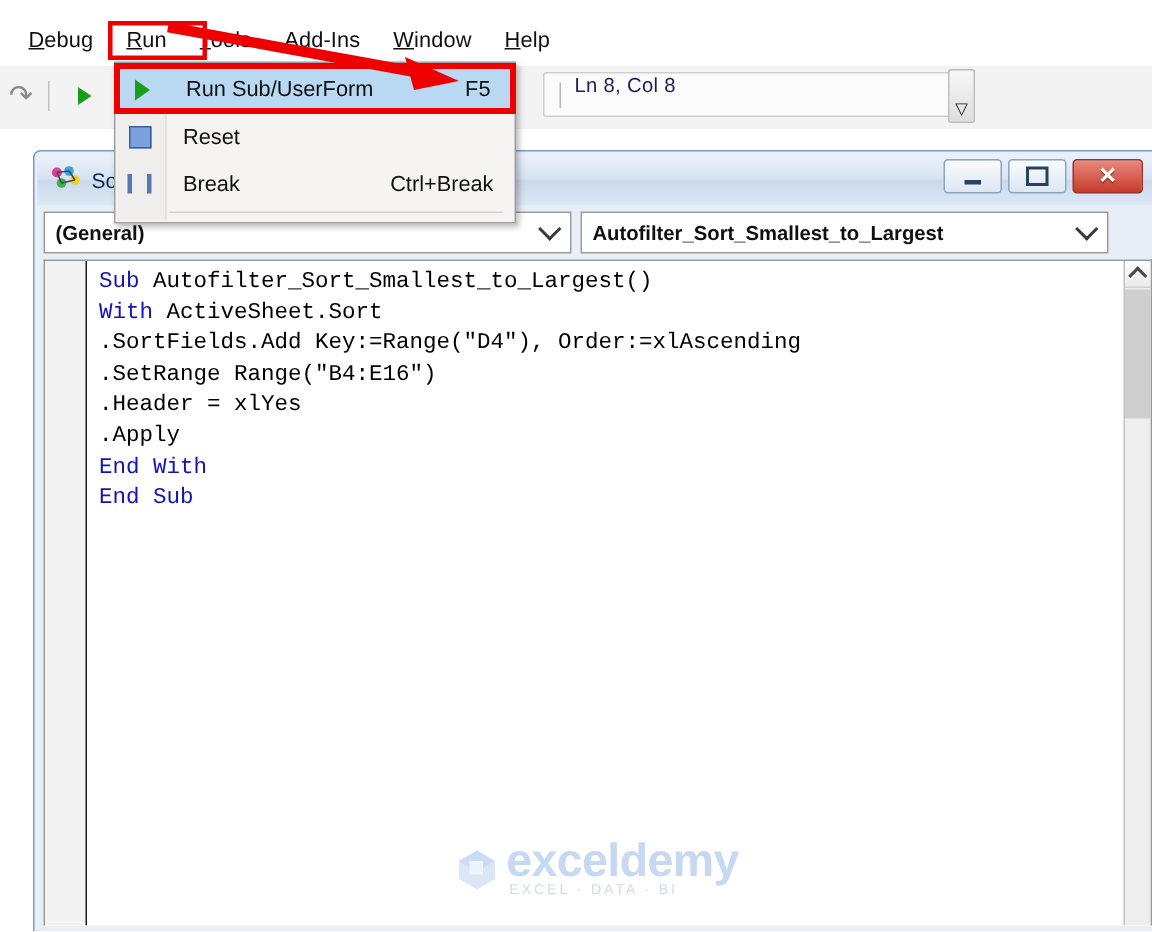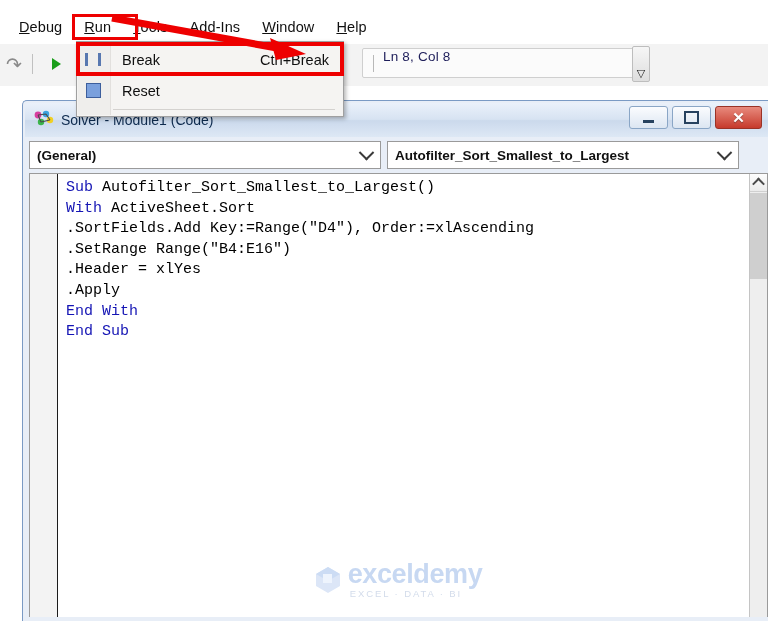--- a/index.html
+++ b/index.html
@@ -309,21 +309,21 @@
     align-items: center;
     justify-content: center;
     gap: 7px;
     pointer-events: none;
   }
   .wm-cube {
     width: 26px; height: 28px;
   }
   .wm-texts { display: flex; flex-direction: column; }
   .wm-name {
-    font-size: 27px;
+    font-size: 31px;
     font-weight: bold;
     color: #c7d8f2;
     line-height: 26px;
     letter-spacing: -0.4px;
   }
   .wm-sub {
     font-size: 9.5px;
     color: #d3dceb;
     letter-spacing: 1.9px;
     margin-top: 1px;
@@ -514,33 +514,40 @@
           </span>
         </div>
       </div>
 
     </div>
   </div>
 
   <div class="run-menu">
     <div class="rm-gutter"></div>
     <div id="run-menu-host">
+        <div class="rm-item sel">
+          <span class="rm-ico">
+            <span style="width:0;height:0;border-left:10px solid #1a9e1a;border-top:7px solid transparent;border-bottom:7px solid transparent;"></span>
+          </span>
+          <span class="rm-label">Run Sub/UserForm</span>
+          <span class="rm-shortcut">F5</span>
+        </div>
+        <div class="rm-item">
+          <span class="rm-ico">
+            <span style="display:inline-block;width:13px;height:13px;background:#7aa0dd;border:1px solid #3c5e9c;"></span>
+          </span>
+          <span class="rm-label">Reset</span>
+          <span class="rm-shortcut"></span>
+        </div>
         <div class="rm-item">
           <span class="rm-ico">
             <span style="display:inline-block;width:10px;height:13px;border-left:3px solid #5878b0;border-right:3px solid #5878b0;"></span>
           </span>
           <span class="rm-label">Break</span>
           <span class="rm-shortcut">Ctrl+Break</span>
-        </div>
-        <div class="rm-item">
-          <span class="rm-ico">
-            <span style="display:inline-block;width:13px;height:13px;background:#7aa0dd;border:1px solid #3c5e9c;"></span>
-          </span>
-          <span class="rm-label">Reset</span>
-          <span class="rm-shortcut"></span>
         </div>
         <div class="rm-sep"></div>
       </div>
   </div>
 
   <div class="sel-box"></div>
 
   <svg class="arrow-svg" width="210" height="48">
     <line x1="2" y1="2" x2="178" y2="34" stroke="#ee0000" stroke-width="7"></line>
     <polygon points="196,38 160,22 166,44" fill="#ee0000"></polygon>

